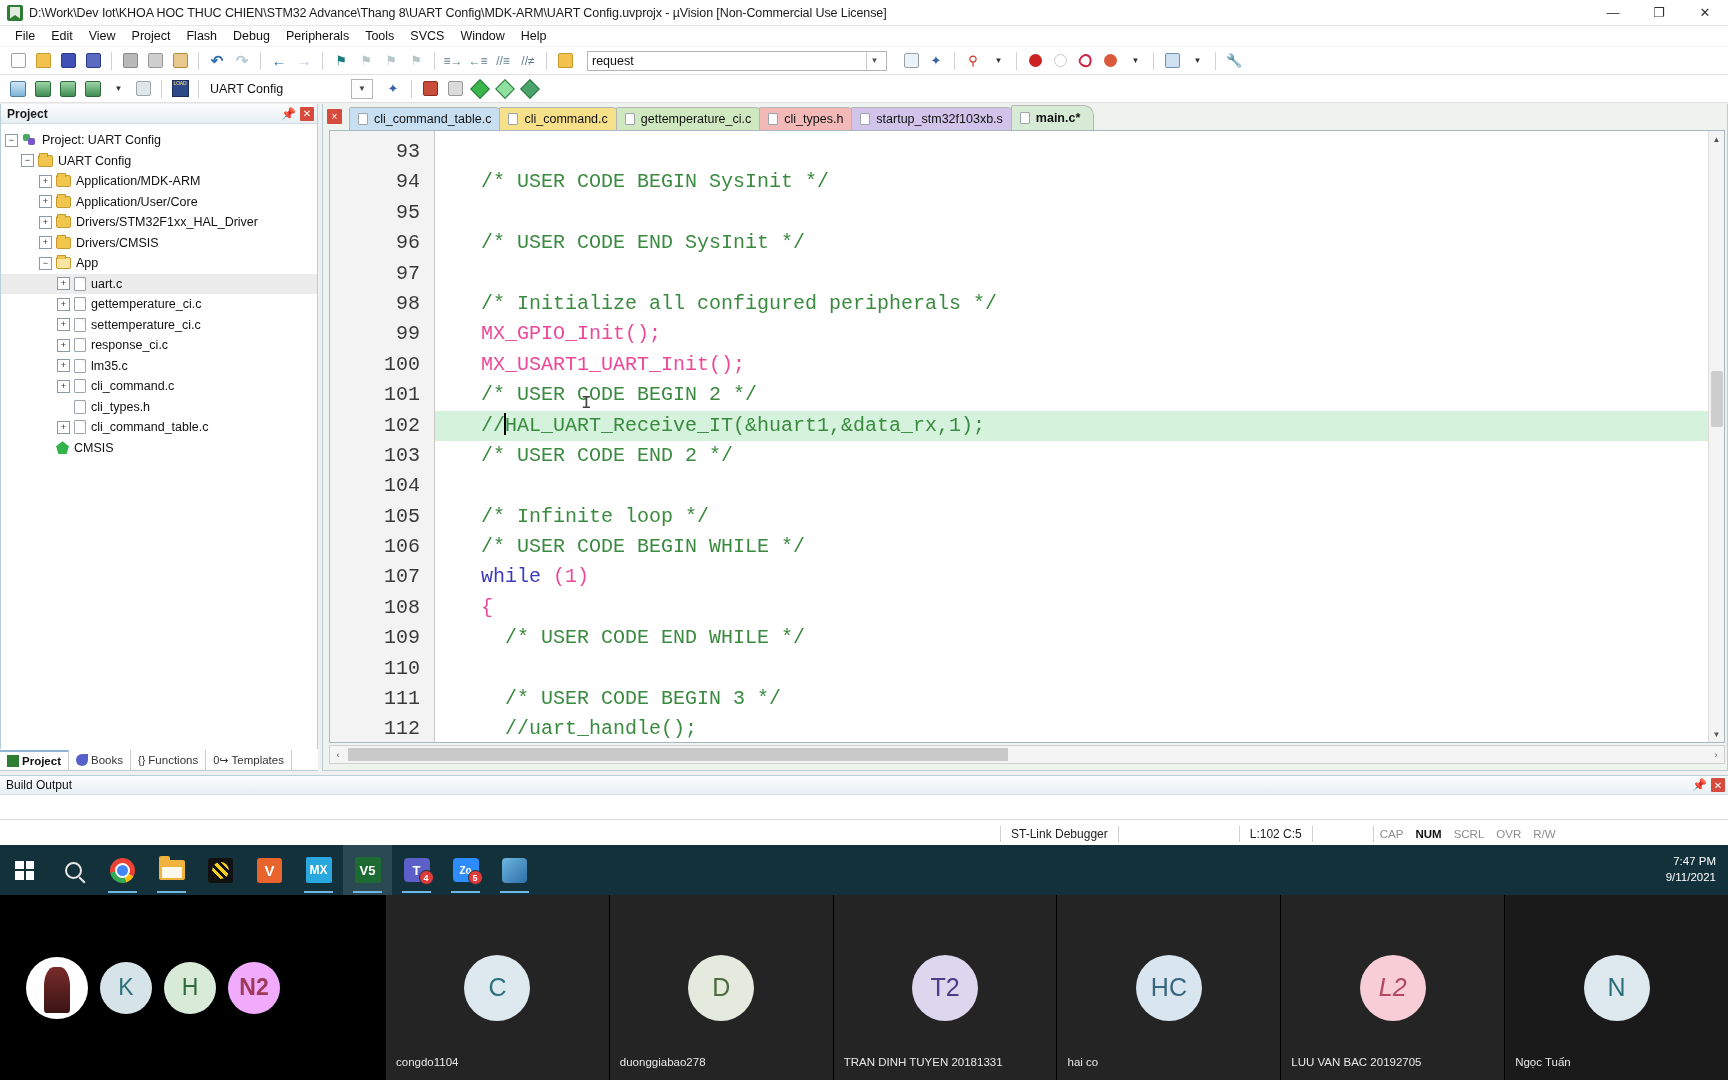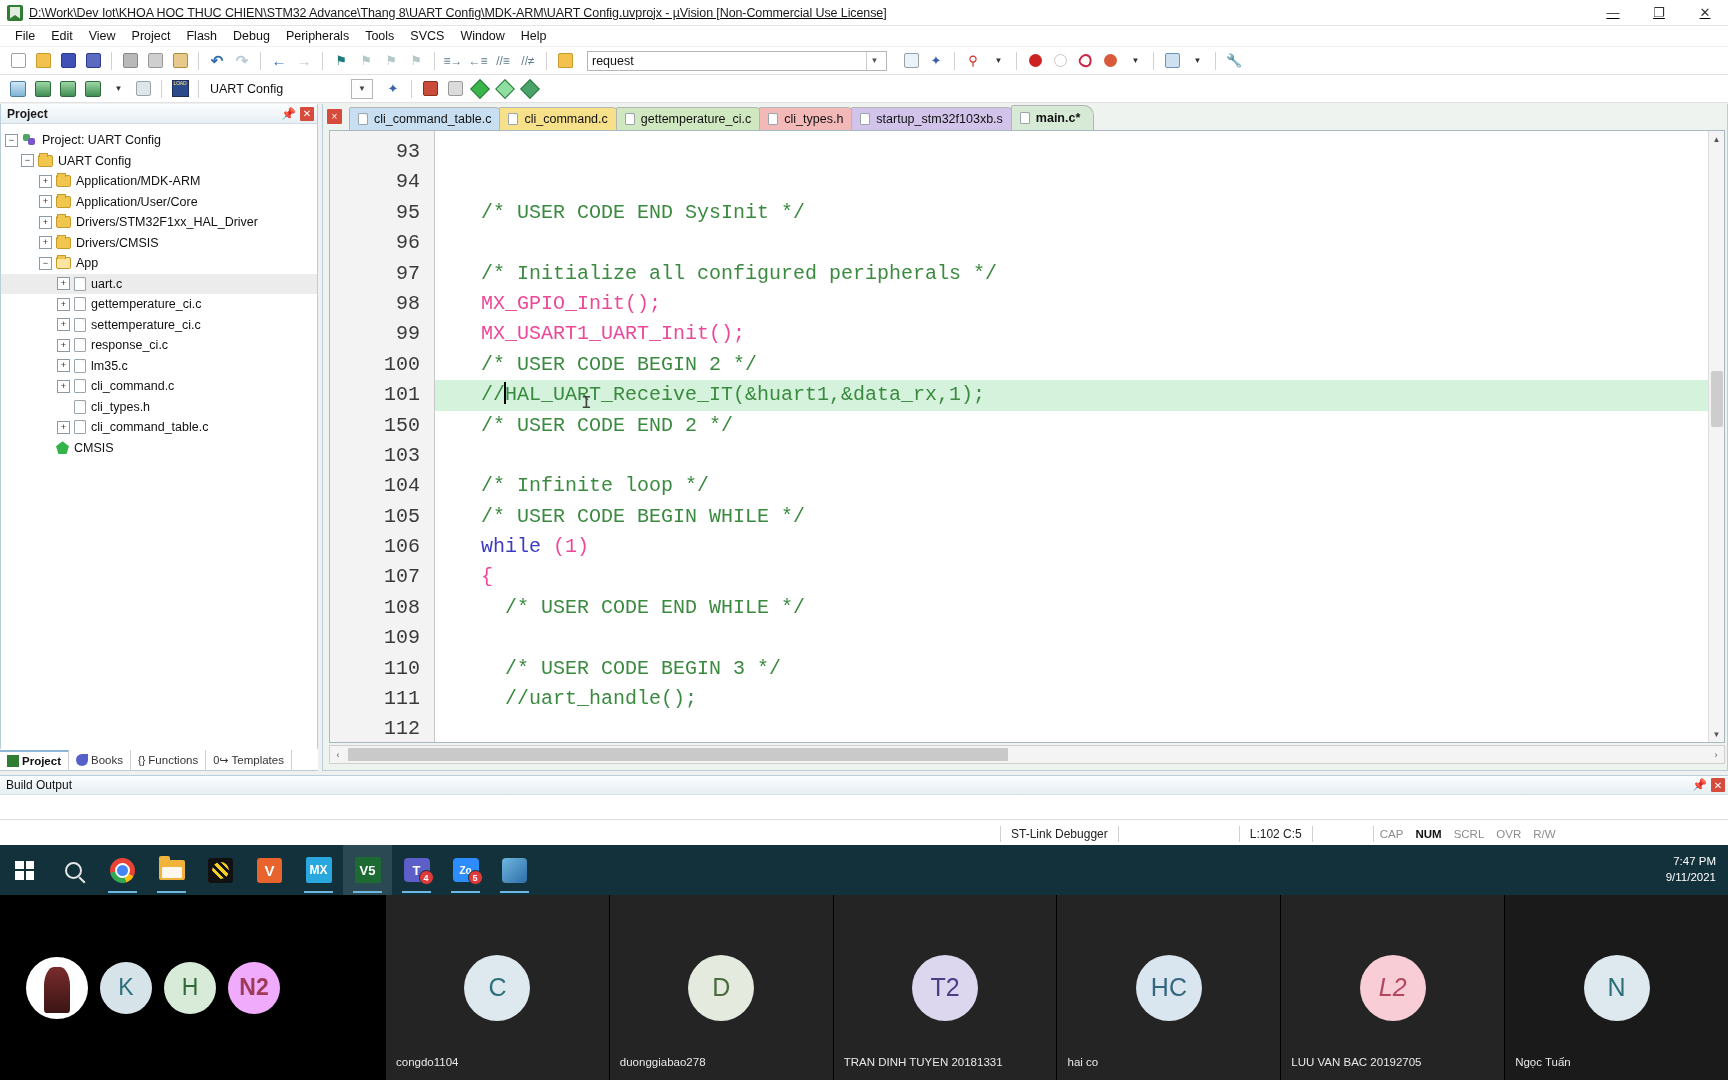--- a/index.html
+++ b/index.html
@@ -8,21 +8,20 @@
     font-family:"Liberation Sans", sans-serif;
     background:#f0f0f0;
   }
   #app { position:relative; width:1728px; height:1080px; }
 
   
   .titlebar{
     position:absolute; left:0; top:0; width:1728px; height:26px;
     background:#ffffff; display:flex; align-items:center;
     border-bottom:1px solid #e6e6e6;
-    text-decoration:underline;
   }
   .tb-icon{
     width:16px;height:16px;margin-left:7px;margin-right:6px;
     background:#2e7d32;border-radius:2px;position:relative;flex:none;
   }
   .tb-icon:after{
     content:"";position:absolute;left:3px;top:2px;width:10px;height:12px;
     background:#fff;clip-path:polygon(0 0,100% 0,100% 100%,50% 70%,0 100%);
     opacity:.85;
   }
@@ -605,35 +604,36 @@
       <div class="gutter" id="gutter">
           <div class="gln">93</div>
           <div class="gln">94</div>
           <div class="gln">95</div>
           <div class="gln">96</div>
           <div class="gln">97</div>
           <div class="gln">98</div>
           <div class="gln">99</div>
           <div class="gln">100</div>
           <div class="gln">101</div>
-          <div class="gln">150</div>
+          <div class="gln">102</div>
           <div class="gln">103</div>
           <div class="gln">104</div>
           <div class="gln">105</div>
           <div class="gln">106</div>
           <div class="gln">107</div>
           <div class="gln">108</div>
           <div class="gln">109</div>
           <div class="gln">110</div>
           <div class="gln">111</div>
           <div class="gln">112</div>
         </div>
       <div class="code" id="code">
         <div class="mouse-caret">I</div>
       <div class="cline">&nbsp;</div>
+          <div class="cline"><span class="cmt">  /* USER CODE BEGIN SysInit */</span></div>
           <div class="cline">&nbsp;</div>
           <div class="cline"><span class="cmt">  /* USER CODE END SysInit */</span></div>
           <div class="cline">&nbsp;</div>
           <div class="cline"><span class="cmt">  /* Initialize all configured peripherals */</span></div>
           <div class="cline"><span class="pln">  MX_GPIO_Init();</span></div>
           <div class="cline"><span class="pln">  MX_USART1_UART_Init();</span></div>
           <div class="cline"><span class="cmt">  /* USER CODE BEGIN 2 */</span></div>
           <div class="cline mod"><span class="cmt">  //</span><span class="caret-i"></span><span class="cmt">HAL_UART_Receive_IT(&amp;huart1,&amp;data_rx,1);</span></div>
           <div class="cline"><span class="cmt">  /* USER CODE END 2 */</span></div>
           <div class="cline">&nbsp;</div>

